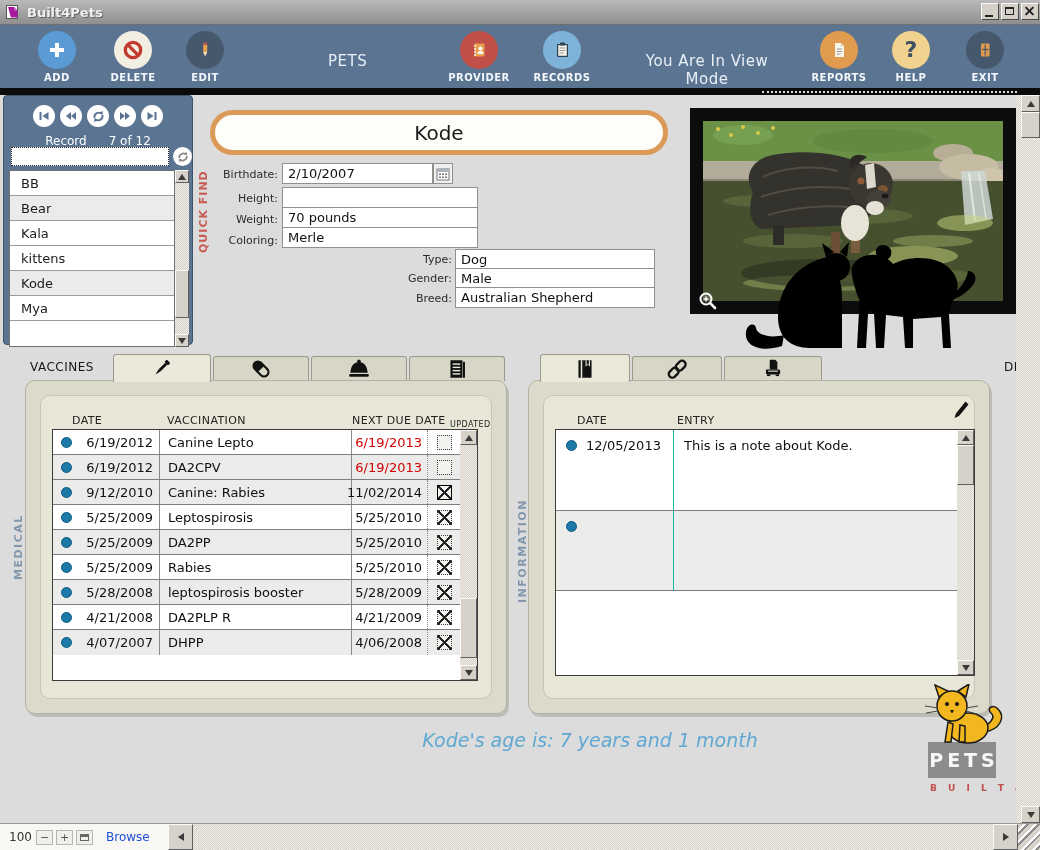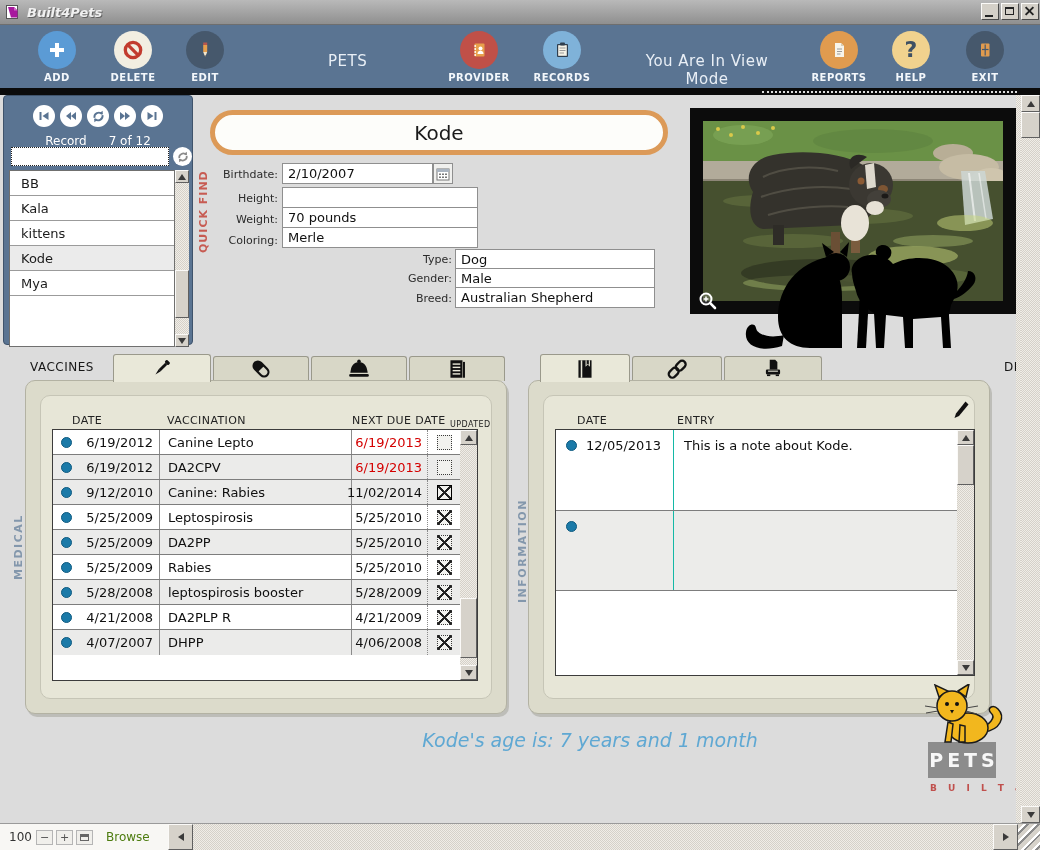--- a/index.html
+++ b/index.html
@@ -2,21 +2,21 @@
 <html><head>
 <meta charset="utf-8">
 <style>
   html,body{margin:0;padding:0;background:#888;}
   #stage{position:relative;width:1040px;height:850px;background:#dcdcdc;overflow:hidden;
     font-family:"DejaVu Sans","Liberation Sans",sans-serif;}
 
   
   #titlebar{position:absolute;left:0;top:0;width:1040px;height:25px;
     background:linear-gradient(#b9b9b9,#8f8f8f);border-bottom:1px solid #6e6e6e;
-    display:flex;align-items:center;box-sizing:border-box;padding-left:5px;font-style:italic;}
+    display:flex;align-items:center;box-sizing:border-box;padding-left:5px;}
   #title-text{color:#f0f0f0;font-weight:bold;font-size:13px;margin-left:6px;text-shadow:1px 1px 0 rgba(60,60,60,.6);}
   #winbtns{position:absolute;right:1px;top:3px;display:flex;}
   .winbtn{width:18px;height:17px;background:#d4d0c8;margin-left:2px;position:relative;
     border:1px solid;border-color:#fbfaf8 #4a4a4a #4a4a4a #fbfaf8;box-sizing:border-box;}
   .g-min{position:absolute;left:3px;bottom:2px;width:8px;height:2px;background:#222;}
   .g-max{position:absolute;left:3px;top:3px;width:9px;height:8px;border:1px solid #222;border-top-width:2px;box-sizing:border-box;}
   .g-x1,.g-x2{position:absolute;left:2px;top:6px;width:11px;height:2px;background:#222;}
   .g-x1{transform:rotate(45deg);} .g-x2{transform:rotate(-45deg);}
 
   
@@ -131,21 +131,21 @@
   #logo-built{position:absolute;left:12px;top:93px;color:#c0504d;font-size:9px;font-weight:bold;letter-spacing:4px;white-space:nowrap;}
   #logo-cat{position:absolute;left:4px;top:-6px;z-index:2;}
 
   
   #statusbar{position:absolute;left:0;top:823px;width:1040px;height:27px;background:#efede8;border-top:1px solid #9a9a9a;box-sizing:border-box;}
   #sb-left{position:absolute;left:0;top:0;width:168px;height:26px;background:#f8f7f4;display:flex;align-items:center;}
   #zoom-level{margin-left:9px;font-size:12px;color:#333;width:24px;}
   .mini-btn{width:17px;height:15px;background:#f0efeb;border:1px solid #b5b5b5;display:flex;align-items:center;
     justify-content:center;font-size:11px;color:#555;margin-left:3px;box-sizing:border-box;cursor:pointer;line-height:1;}
   .g-layout{width:9px;height:7px;border:1px solid #666;border-top:3px solid #666;box-sizing:border-box;}
-  #mode-browse{margin-left:13px;font-size:12px;color:#4d7c0f;cursor:pointer;}
+  #mode-browse{margin-left:13px;font-size:12px;color:#1d4ed8;cursor:pointer;}
   #hsb-left{position:absolute;left:168px;top:0;width:25px;height:26px;display:flex;align-items:center;justify-content:center;cursor:pointer;}
   #hsb-track{position:absolute;left:193px;top:0;width:800px;height:26px;}
   #hsb-right{position:absolute;left:993px;top:0;width:25px;height:26px;display:flex;align-items:center;justify-content:center;cursor:pointer;}
   #resize-grip{position:absolute;left:1018px;top:0;width:22px;height:26px;background:#d6d2ca;
     background-image:repeating-linear-gradient(135deg,transparent 0 4px,#fff 4px 6px,#8a8a8a 6px 8px);cursor:nwse-resize;}
   #right-dither{position:absolute;left:1016px;top:95px;width:24px;height:728px;}
   #main-vscroll{position:absolute;left:1021px;top:95px;width:19px;height:728px;}
 </style>
 </head>
 <body>
@@ -309,20 +309,21 @@
           <g fill="none" stroke="#8a8a8a" stroke-width="1.7">
             <path d="M2.3 7.2a4 4 0 0 1 6.9-3.4"></path>
             <path d="M9.7 4.8a4 4 0 0 1-6.9 3.4"></path>
           </g>
           <path d="M9.8 0.8 L10 4.2 L6.8 3 Z" fill="#8a8a8a"></path>
           <path d="M2.2 11.2 L2 7.8 L5.2 9 Z" fill="#8a8a8a"></path>
         </svg>
     </div>
     <div id="pet-list">
         <div class="prow">BB</div>
+        <div class="prow alt">Bear</div>
         <div class="prow">Kala</div>
         <div class="prow">kittens</div>
         <div class="prow alt">Kode</div>
         <div class="prow">Mya</div>
       </div>
     <div id="pet-scroll" class="sbv dither">
       <div class="sb-btn raised" style="top:0;height:13px">
           <div class="t-up"></div>
         </div>
       <div class="sb-thumb raised" style="top:100px;height:48px"></div>

